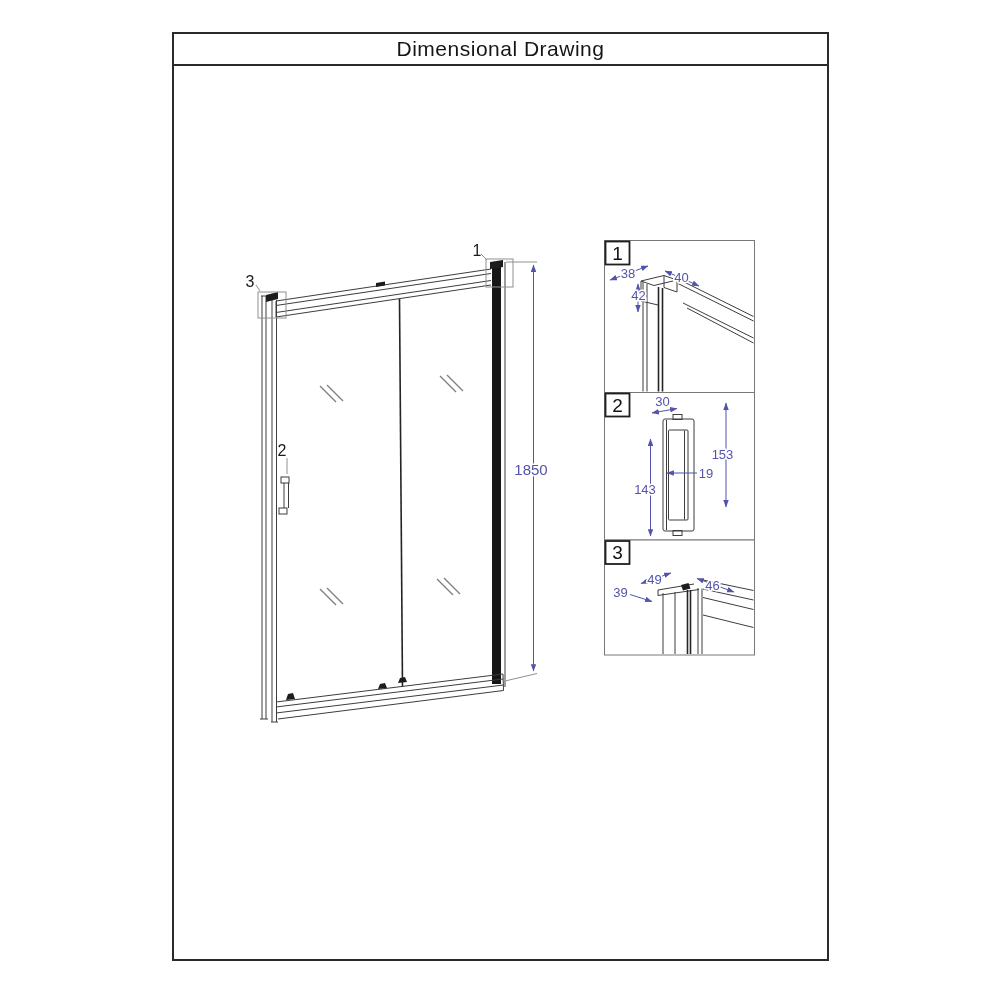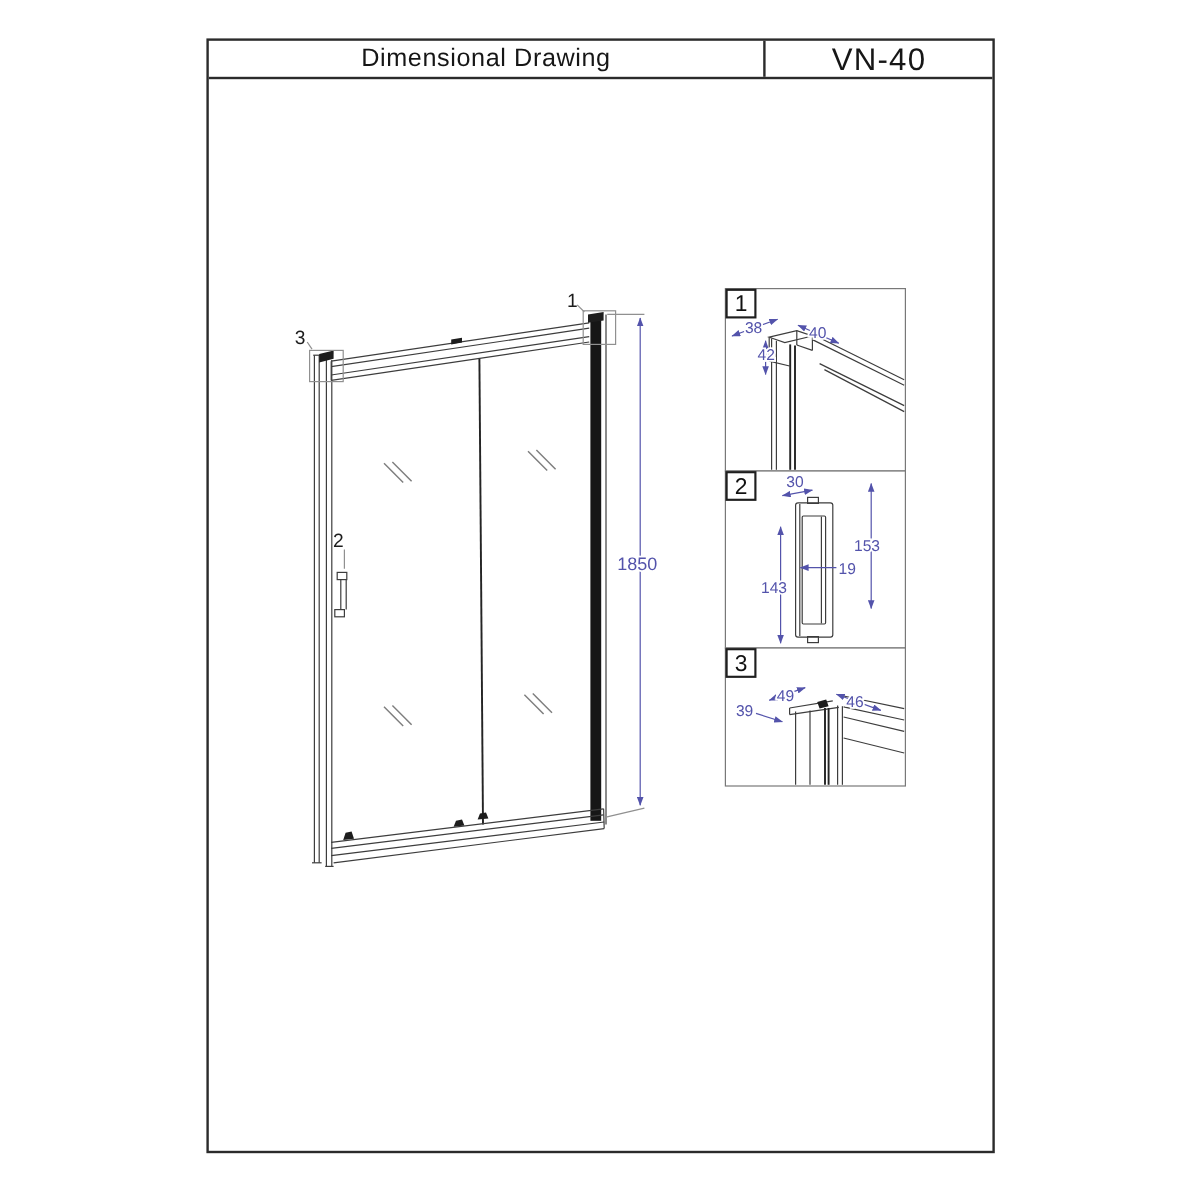--- a/index.html
+++ b/index.html
@@ -28,21 +28,20 @@
   .solid{fill:#1d1d1d;stroke:none;}
 </style>
 </head>
 <body>
 
 <div class="page">
 
   <div class="sheet">
     <div class="titlebar">
       <div class="title-left">Dimensional Drawing</div>
-      <div class="title-right">VN-40</div>
     </div>
   </div>
 
   <svg class="draw" width="1000" height="1000" viewBox="0 0 1000 1000">
     <defs>
       <marker id="arrB" viewBox="0 0 8 6" markerWidth="7.5" markerHeight="5.5" refX="7.5" refY="3" orient="auto-start-reverse" markerUnits="userSpaceOnUse">
         <path d="M0,0 L8,3 L0,6 Z" fill="#5353ab"></path>
       </marker>
     </defs>
 

